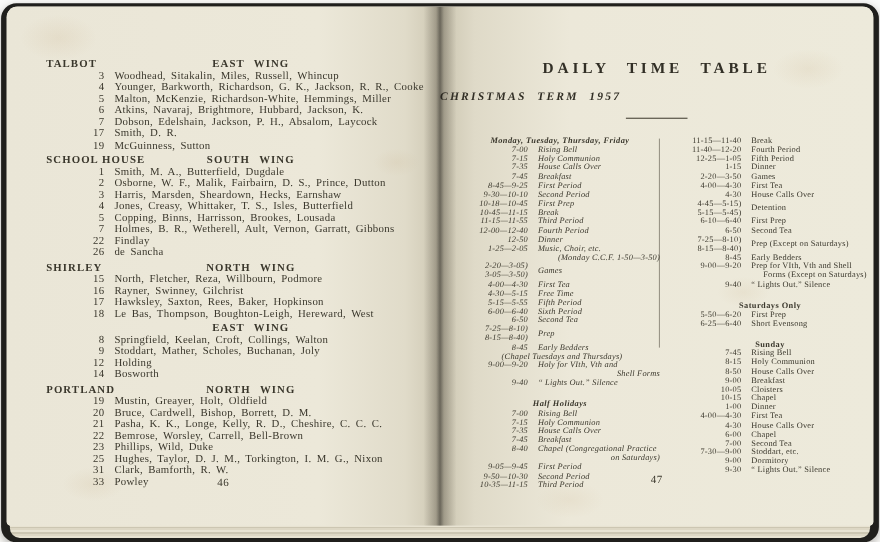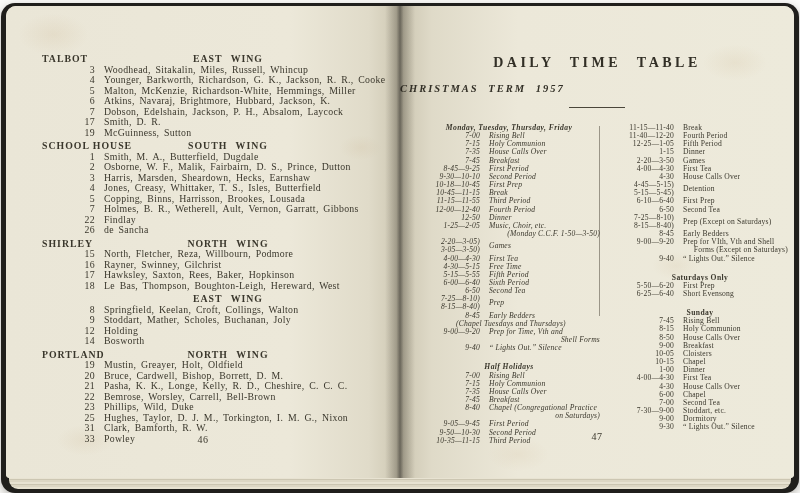--- a/index.html
+++ b/index.html
@@ -338,21 +338,21 @@
                 </span>
                 <span class="t-act">Prep</span>
               </div>
               <div class="t-row">
                 <span class="t-time">8-45</span>
                 <span class="t-act">Early Bedders</span>
               </div>
               <div class="t-note n-center">(Chapel Tuesdays and Thursdays)</div>
               <div class="t-row">
                 <span class="t-time">9-00—9-20</span>
-                <span class="t-act">Prep for Time, Vth and</span>
+                <span class="t-act">Holy for VIth, Vth and</span>
               </div>
               <div class="t-note n-right">Shell Forms</div>
               <div class="t-row">
                 <span class="t-time">9-40</span>
                 <span class="t-act">“ Lights Out.”  Silence</span>
               </div>
               <div class="t-head gap-before">Half Holidays</div>
               <div class="t-row">
                 <span class="t-time">7-00</span>
                 <span class="t-act">Rising Bell</span>

